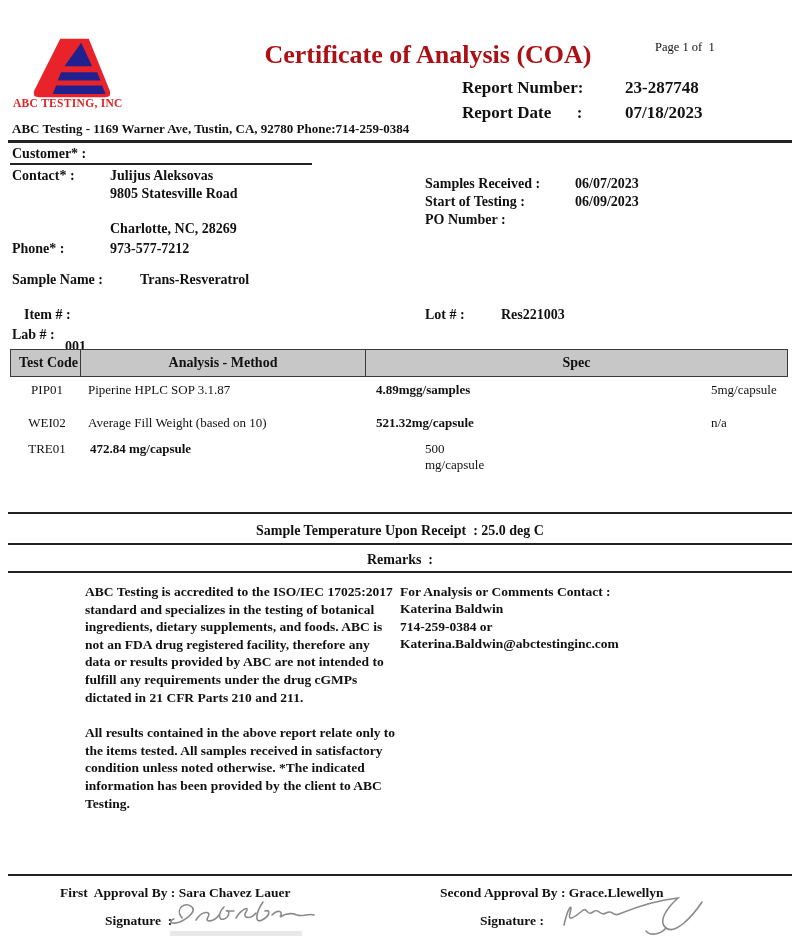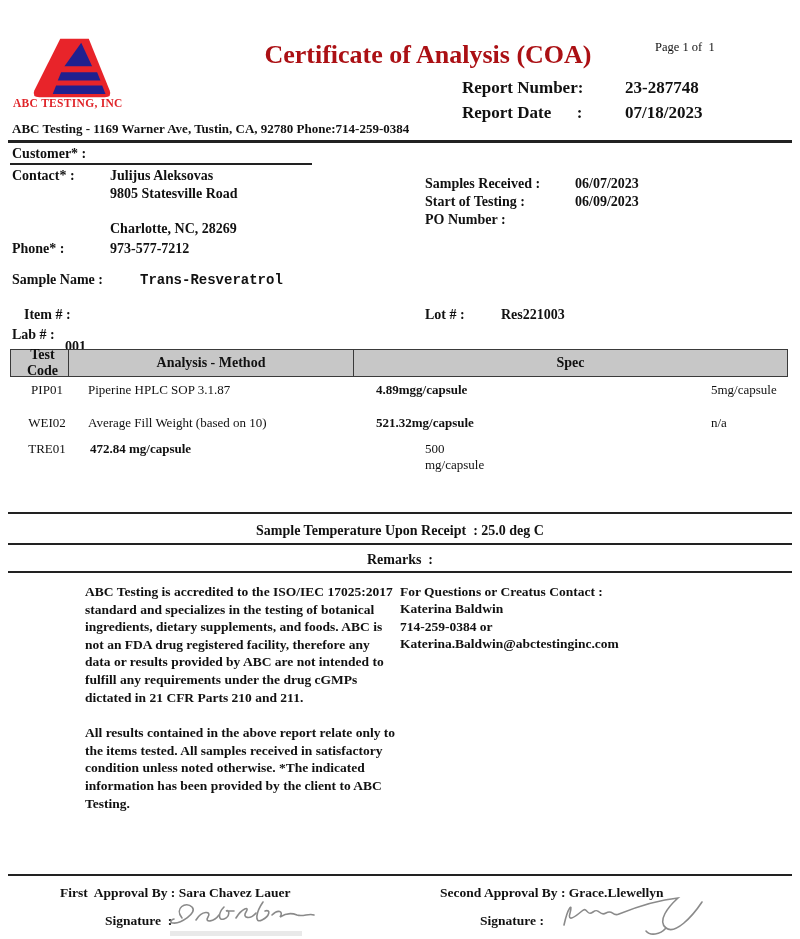--- a/index.html
+++ b/index.html
@@ -19,21 +19,21 @@
   .addr-line{left:12px;top:121px;font-size:13px;font-weight:bold;}
   .rule{background:#222;left:8px;width:784px;height:2px;}
   
   .lbl{font-size:14px;font-weight:bold;}
   .val{font-size:14px;font-weight:bold;}
   
   .tbl-head{left:10px;top:349px;width:778px;height:28px;background:#C7C7C7;
     border:1.5px solid #3a3a3a;display:flex;align-items:center;box-sizing:border-box;}
   .th{font-size:14px;font-weight:bold;text-align:center;box-sizing:border-box;height:100%;
     display:flex;align-items:center;justify-content:center;}
-  .th1{width:58px;border-right:1.5px solid #3a3a3a;padding-left:6px;}
+  .th1{width:70px;border-right:1.5px solid #3a3a3a;padding-left:6px;}
   .th2{width:285px;border-right:1.5px solid #3a3a3a;}
   .th3{width:339px;border-right:1.5px solid #3a3a3a;}
   .th4{flex:1;}
   .trow{left:10px;width:780px;display:flex;font-size:13px;}
   .c1{width:74px;text-align:center;}
   .c2{width:286px;padding-left:4px;box-sizing:border-box;}
   .c3{width:341px;padding-left:6px;box-sizing:border-box;font-weight:bold;}
   .c4{width:76px;}
   
   .center-line{left:0;width:800px;text-align:center;font-size:14px;font-weight:bold;}
@@ -75,21 +75,21 @@
 
   <div class="abs lbl" style="left:12px;top:168px;">Contact* :</div>
   <div class="abs val" style="left:110px;top:168px;">Julijus Aleksovas</div>
   <div class="abs val" style="left:110px;top:186px;">9805 Statesville Road</div>
   <div class="abs val" style="left:110px;top:221px;">Charlotte, NC, 28269</div>
 
   <div class="abs lbl" style="left:12px;top:241px;">Phone* :</div>
   <div class="abs val" style="left:110px;top:241px;">973-577-7212</div>
 
   <div class="abs lbl" style="left:12px;top:272px;">Sample Name :</div>
-  <div class="abs val" style="left:140px;top:272px;font-family:Liberation Mono, monospace;">Trans-Resveratrol</div>
+  <div class="abs val" style="left:140px;top:272px;">Trans-Resveratrol</div>
 
   <div class="abs lbl" style="left:425px;top:176px;">Samples Received :</div>
   <div class="abs val" style="left:575px;top:176px;">06/07/2023</div>
   <div class="abs lbl" style="left:425px;top:194px;">Start of Testing :</div>
   <div class="abs val" style="left:575px;top:194px;">06/09/2023</div>
   <div class="abs lbl" style="left:425px;top:212px;">PO Number :</div>
 
   <div class="abs lbl" style="left:24px;top:307px;">Item # :</div>
   <div class="abs lbl" style="left:425px;top:307px;">Lot # :</div>
   <div class="abs val" style="left:481px;top:307px;margin-left:20px;">Res221003</div>
@@ -98,21 +98,21 @@
 
   <div class="abs tbl-head">
     <div class="th th1">Test Code</div>
     <div class="th th2">Analysis - Method</div>
     <div class="th th4">Spec</div>
   </div>
 
   <div class="abs trow" style="top:382px;">
     <div class="c1">PIP01</div>
     <div class="c2">Piperine HPLC SOP 3.1.87</div>
-    <div class="c3">4.89mgg/capsule</div>
+    <div class="c3">4.89mgg/samples</div>
     <div class="c4">5mg/capsule</div>
   </div>
   <div class="abs trow" style="top:415px;">
     <div class="c1">WEI02</div>
     <div class="c2">Average Fill Weight (based on 10)</div>
     <div class="c3">521.32mg/capsule</div>
     <div class="c4">n/a</div>
   </div>
   <div class="abs trow" style="top:441px;">
     <div class="c1">TRE01</div>
@@ -128,21 +128,21 @@
   </div>
   <div class="abs rule" style="top:543px;"></div>
   <div class="abs center-line pre" style="top:552px;">Remarks  :</div>
   <div class="abs rule" style="top:571px;height:1.6px;"></div>
 
   <div class="abs disc-left">
     <p>ABC Testing is accredited to the ISO/IEC 17025:2017 standard and specializes in the testing of botanical ingredients, dietary supplements, and foods. ABC is not an FDA drug registered facility, therefore any data or results provided by ABC are not intended to fulfill any requirements under the drug cGMPs dictated in 21 CFR Parts 210 and 211.</p>
     <p>All results contained in the above report relate only to the items tested. All samples received in satisfactory condition unless noted otherwise. *The indicated information has been provided by the client to ABC Testing.</p>
   </div>
   <div class="abs disc-right">
-    <div>For Questions or Creatus Contact :</div>
+    <div>For Analysis or Comments Contact :</div>
     <div>Katerina Baldwin</div>
     <div>714-259-0384 or</div>
     <div>Katerina.Baldwin@abctestinginc.com</div>
   </div>
 
   <div class="abs rule" style="top:874px;height:1.6px;"></div>
   <div class="abs appr pre" style="left:60px;top:885px;">First  Approval By : Sara Chavez Lauer</div>
   <div class="abs appr" style="left:440px;top:885px;">Second Approval By : Grace.Llewellyn</div>
 
   <div class="abs appr pre" style="left:105px;top:913px;">Signature  :</div>

